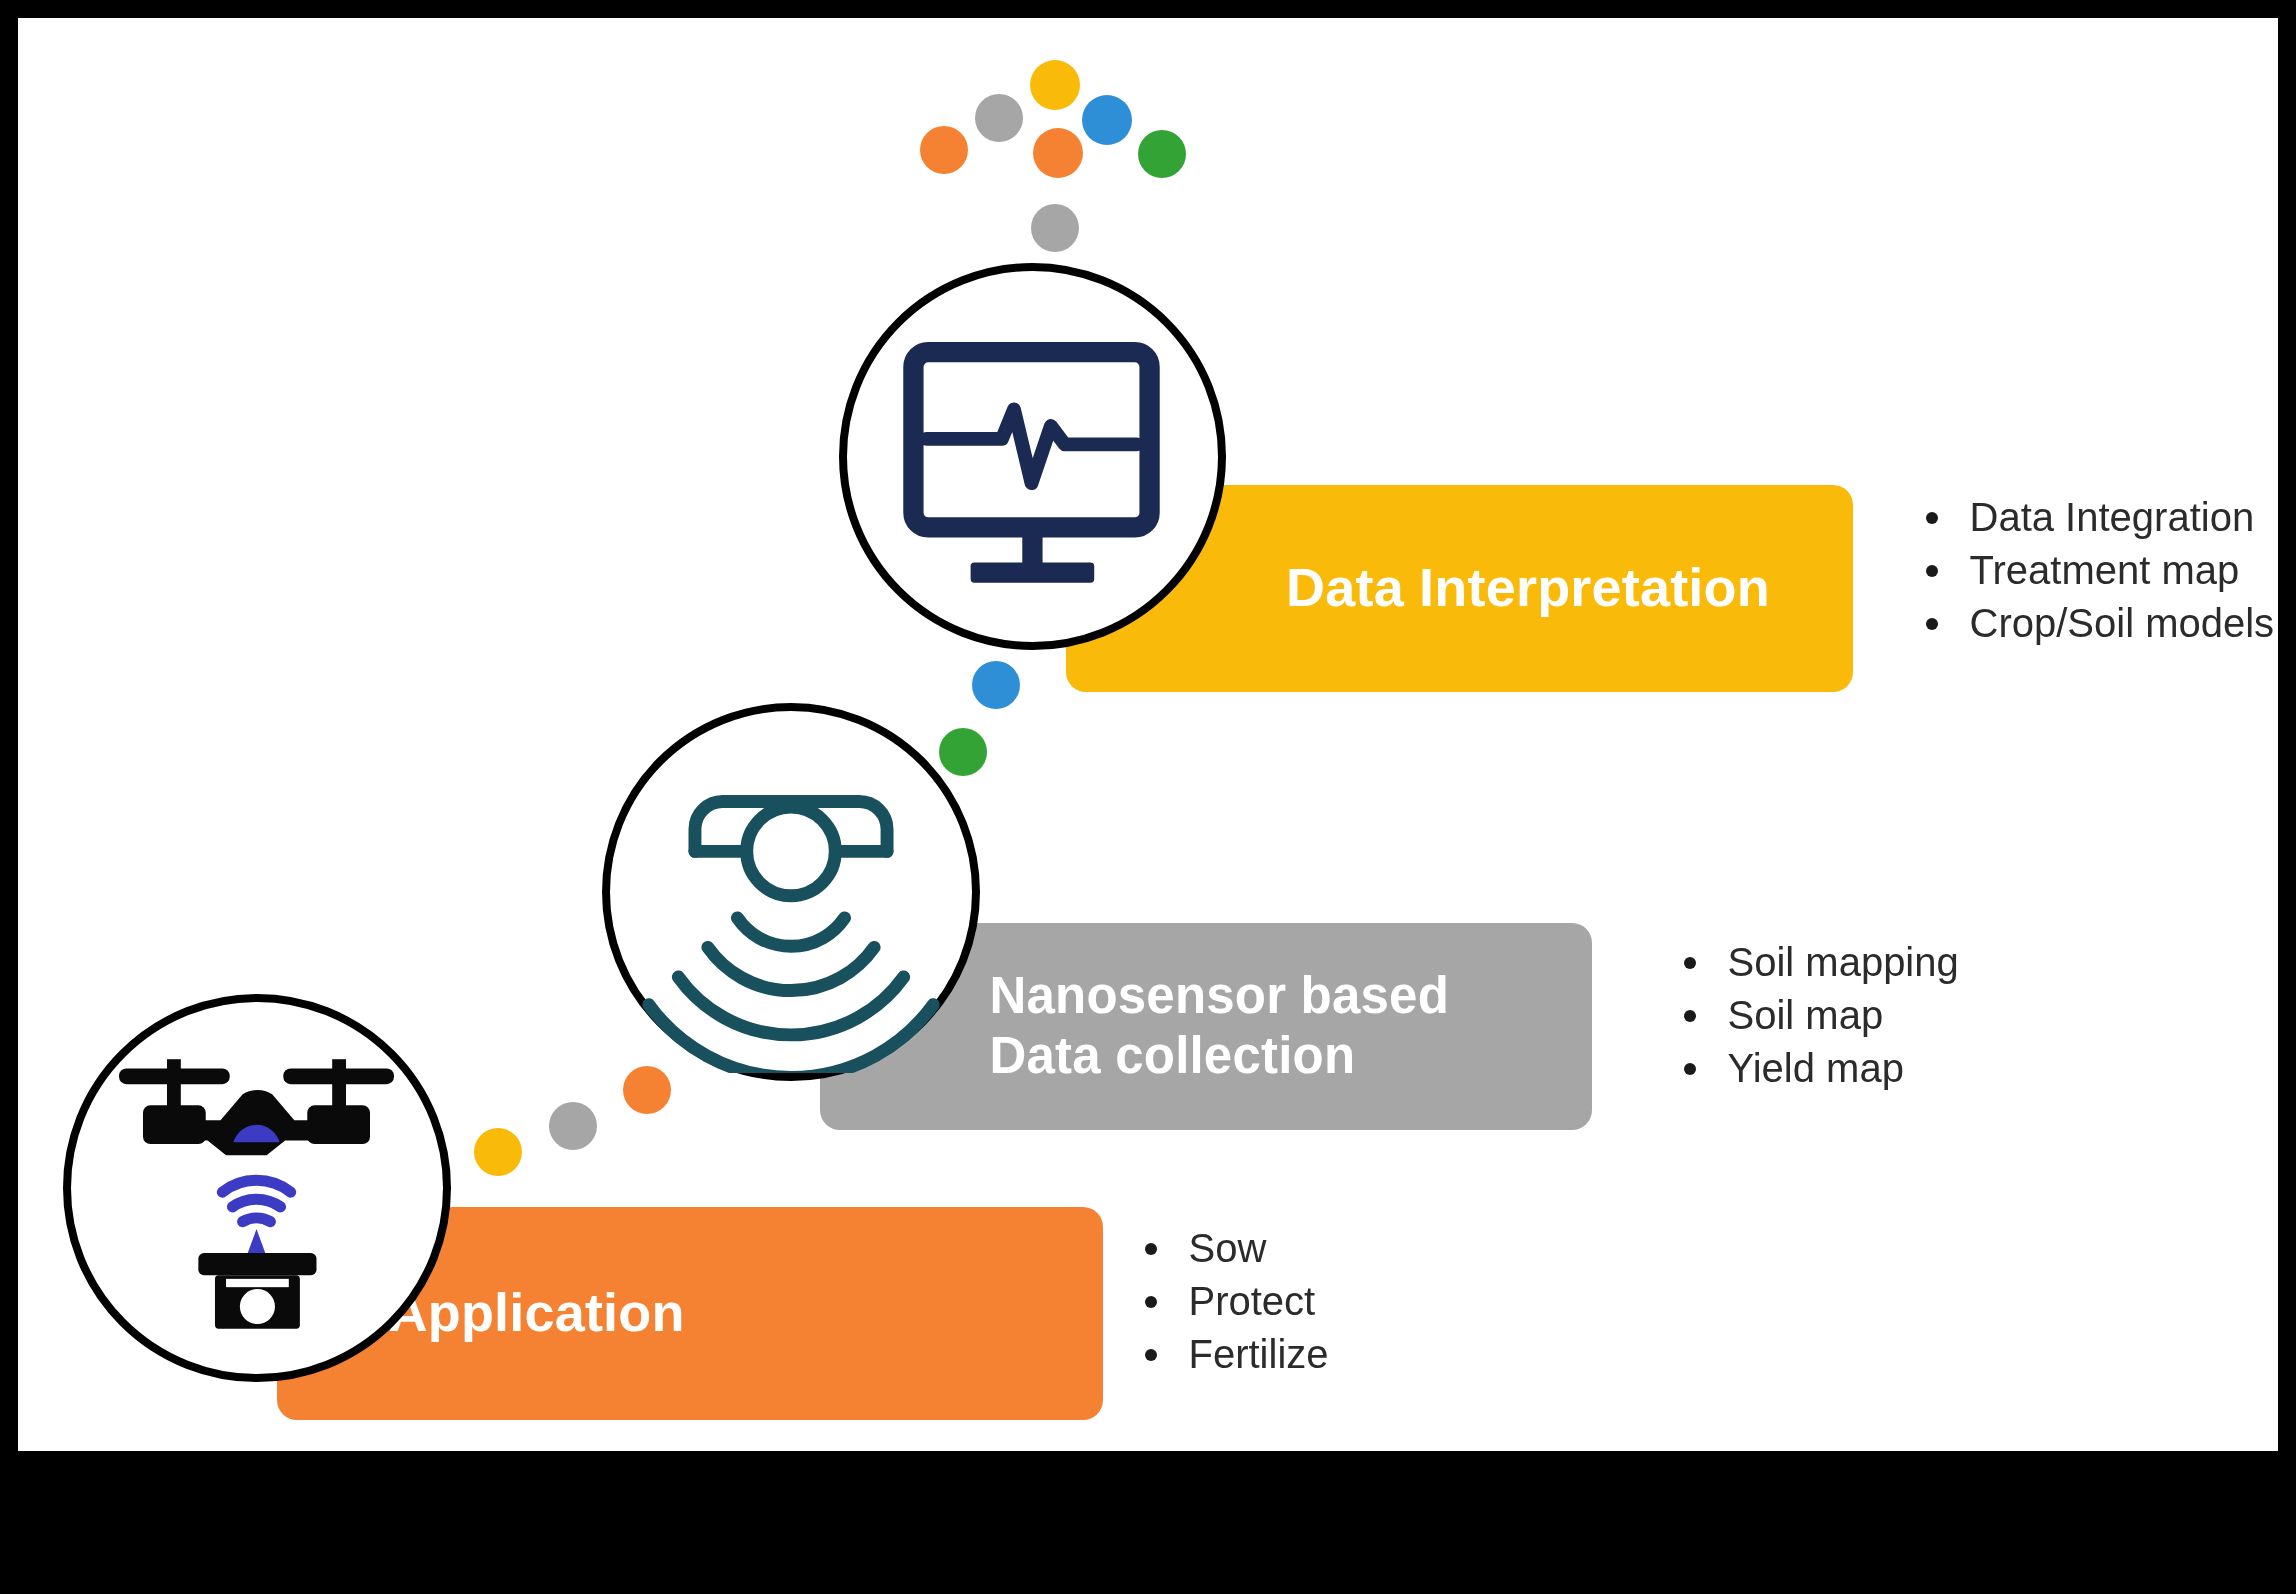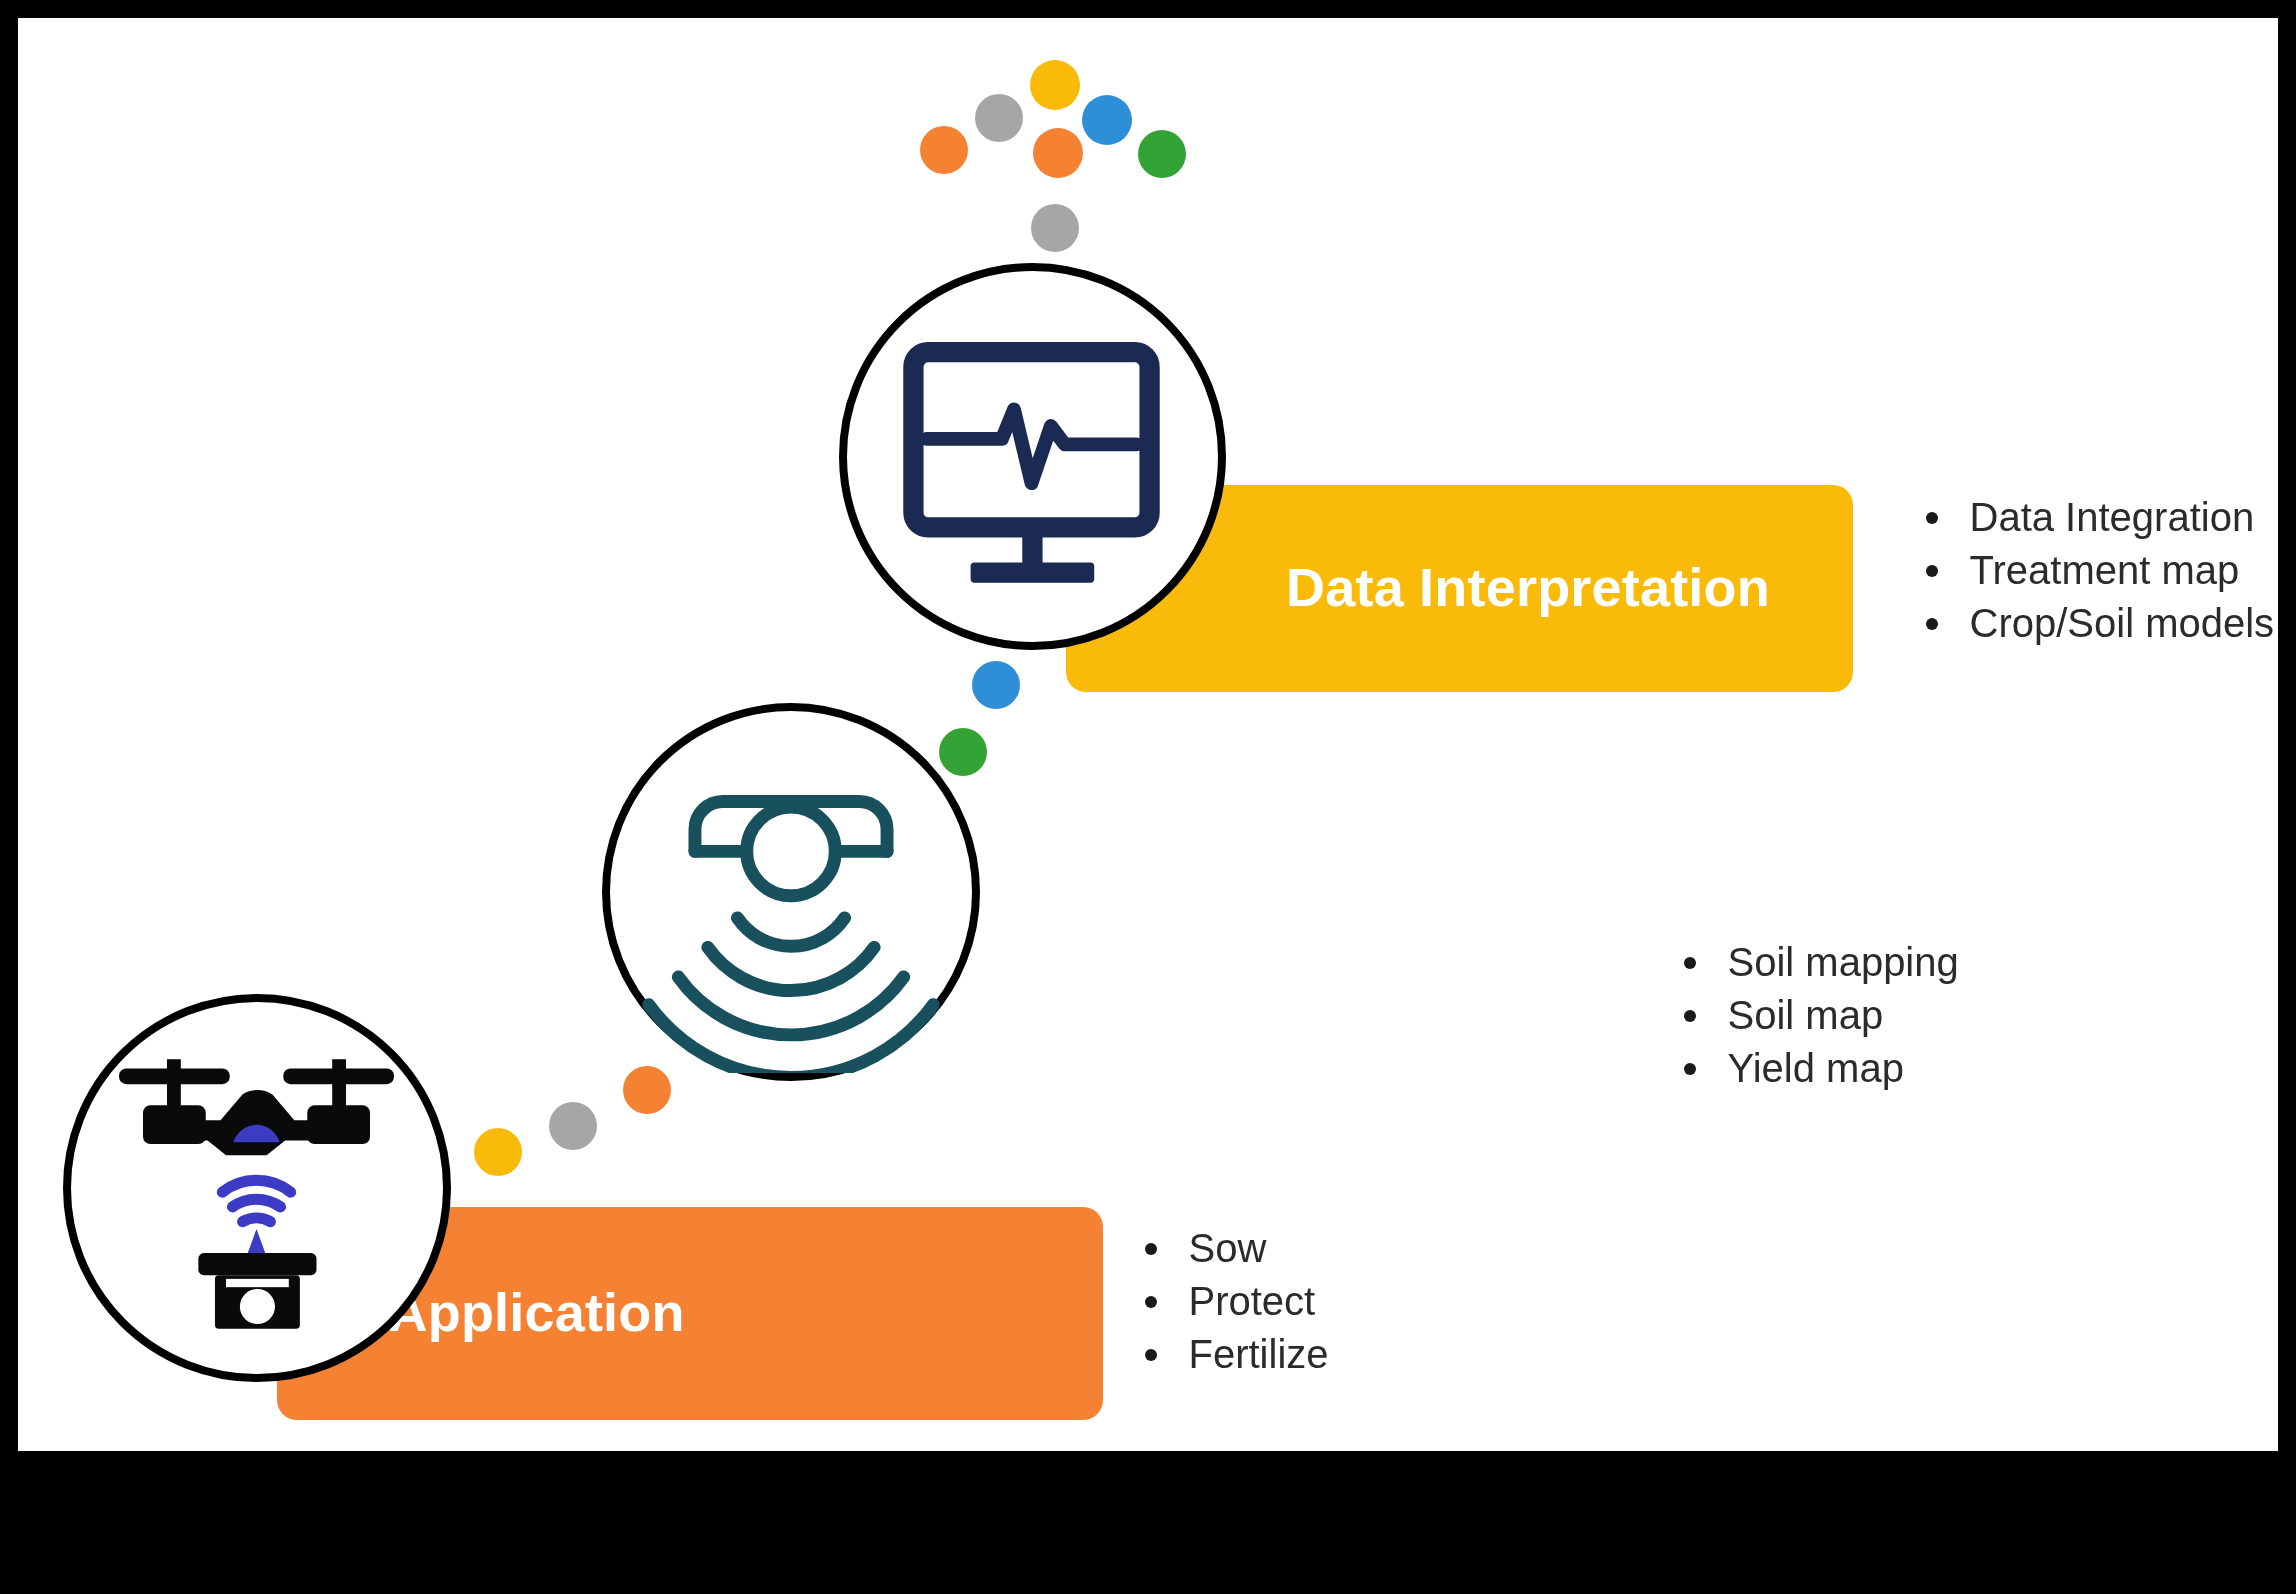--- a/index.html
+++ b/index.html
@@ -185,20 +185,24 @@
       <li>
         <span class="dot"></span>
         <span>Treatment map</span>
       </li>
       <li>
         <span class="dot"></span>
         <span>Crop/Soil models</span>
       </li>
     </ul>
 
+    <div class="stage-bar layer-bar" id="bar-collection" style="background: rgb(166, 166, 166);">
+      <div class="stage-label">Nanosensor based
+Data collection</div>
+    </div>
 
     <div class="icon-circle layer-circle" id="circle-collection">
       <svg width="362" height="362" viewBox="0 0 392 392">
         <path d="M92 152 v-24 a30 30 0 0 1 30 -30 h148 a30 30 0 0 1 30 30 v24" fill="none" stroke="#18505E" stroke-width="14" stroke-linecap="round"></path>
         <path d="M92 152 h56" fill="none" stroke="#18505E" stroke-width="14" stroke-linecap="round"></path>
         <path d="M244 152 h56" fill="none" stroke="#18505E" stroke-width="14" stroke-linecap="round"></path>
         <circle cx="196" cy="152" r="48" fill="none" stroke="#18505E" stroke-width="14"></circle>
         <path d="M138 224 a70 70 0 0 0 116 0" fill="none" stroke="#18505E" stroke-width="14" stroke-linecap="round"></path>
         <path d="M106 256 a110 110 0 0 0 180 0" fill="none" stroke="#18505E" stroke-width="14" stroke-linecap="round"></path>
         <path d="M74 288 a150 150 0 0 0 244 0" fill="none" stroke="#18505E" stroke-width="14" stroke-linecap="round"></path>

